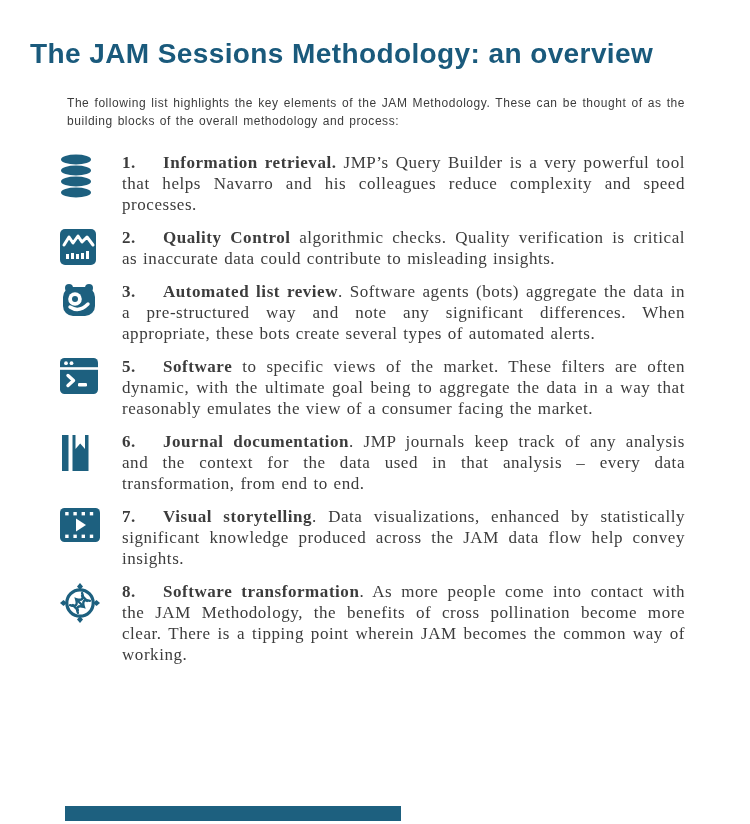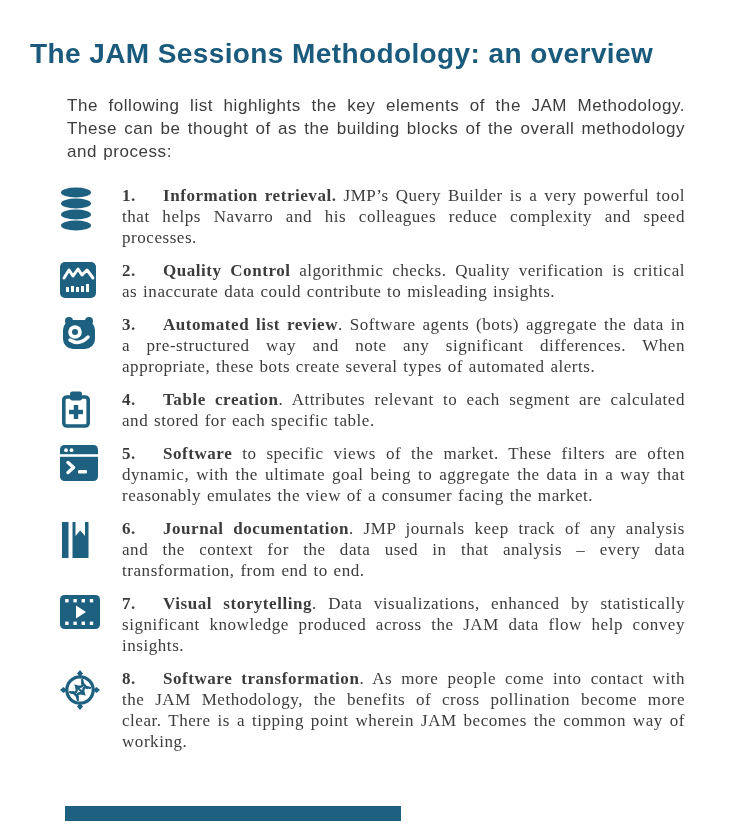--- a/index.html
+++ b/index.html
@@ -11,21 +11,21 @@
     color:var(--text);
   }
   .page-title {
     margin:38px 30px 0 30px;
     text-align:left;
     font-size:28px; line-height:1.15; font-weight:700;
     color:var(--title); letter-spacing:0.4px;
   }
   .intro {
     margin:24px 65px 0 67px;
-    font-size:17px; line-height:23px;
+    font-size:12px; line-height:18px;
     text-align:justify; letter-spacing:0.55px; word-spacing:1px;
   }
   .items {
     margin:22px 65px 0 60px;
   }
   .item { display:flex; align-items:flex-start; margin-bottom:12px; }
   .icon-box {
     flex:0 0 40px; width:40px; min-height:34px;
     display:flex; justify-content:flex-start; padding-top:2px;
   }
@@ -83,31 +83,20 @@
             <circle style="fill:var(--teal)" cx="29" cy="5" r="4"></circle>
             <rect style="fill:var(--teal)" x="3" y="4" width="32" height="29" rx="10"></rect>
             <circle style="fill:#ffffff" cx="15" cy="16" r="6.8"></circle>
             <circle style="fill:var(--teal)" cx="15" cy="16" r="3"></circle>
             <path d="M10,24 Q19,30 28,21" style="fill:none;stroke:#fff;stroke-width:3.4;stroke-linecap:round"></path>
           </svg>
         </div>
       <p class="item-text"><span class="num">3.</span><span class="head">Automated list review</span><span class="rest">. Software agents (bots) aggregate the data in a pre-structured way and note any significant differences. When appropriate, these bots create several types of automated alerts.</span></p>
     </div>
 
-    <div class="item">
-      <div class="icon-box">
-          <svg width="32" height="38" viewBox="0 0 32 38">
-            <rect x="3.8" y="6" width="24.4" height="29" rx="3" style="fill:none;stroke:var(--teal);stroke-width:3.6"></rect>
-            <rect style="fill:var(--teal)" x="10" y="0.5" width="12" height="9" rx="2.5"></rect>
-            <rect style="fill:var(--teal)" x="13.8" y="14" width="4.4" height="14"></rect>
-            <rect style="fill:var(--teal)" x="9" y="18.8" width="14" height="4.4"></rect>
-          </svg>
-        </div>
-      <p class="item-text"><span class="num">4.</span><span class="head">Table creation</span><span class="rest">. Attributes relevant to each segment are calculated and stored for each specific table.</span></p>
-    </div>
 
     <div class="item">
       <div class="icon-box">
           <svg width="38" height="36" viewBox="0 0 38 36">
             <rect style="fill:var(--teal)" width="38" height="36" rx="4.5"></rect>
             <rect style="fill:#ffffff" y="9.2" width="38" height="2.6"></rect>
             <circle style="fill:#ffffff" cx="6" cy="5.2" r="1.9"></circle>
             <circle style="fill:#ffffff" cx="11.5" cy="5.2" r="1.9"></circle>
             <polyline points="8,17.5 13.5,22.5 8,27.5" style="fill:none;stroke:#fff;stroke-width:3.4;stroke-linecap:round;stroke-linejoin:round"></polyline>
             <rect style="fill:#ffffff" x="18" y="25" width="9" height="3.4" rx="1.2"></rect>

